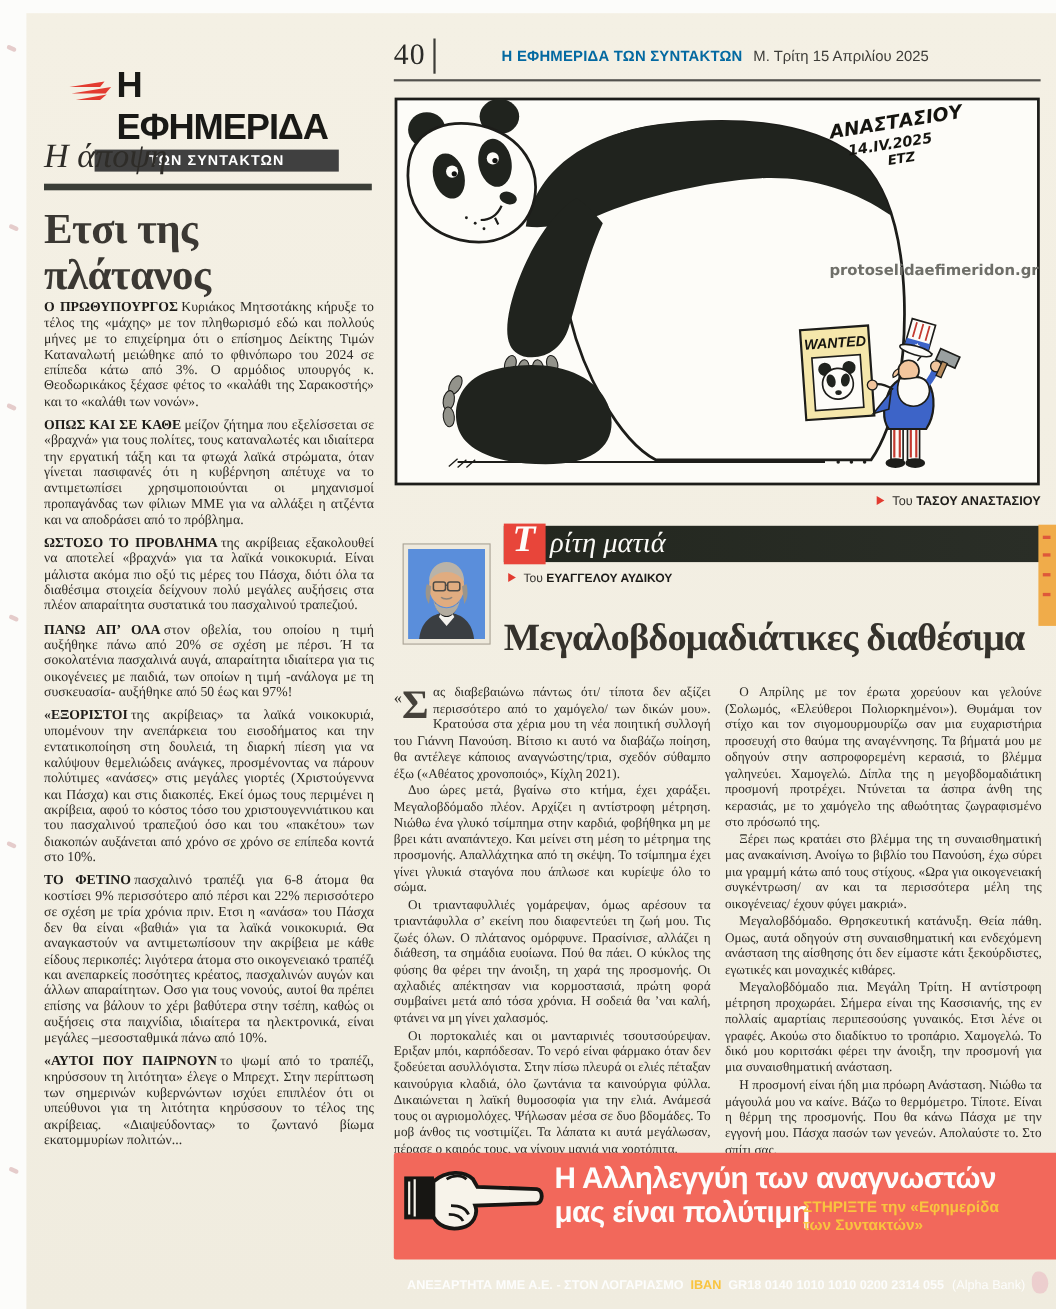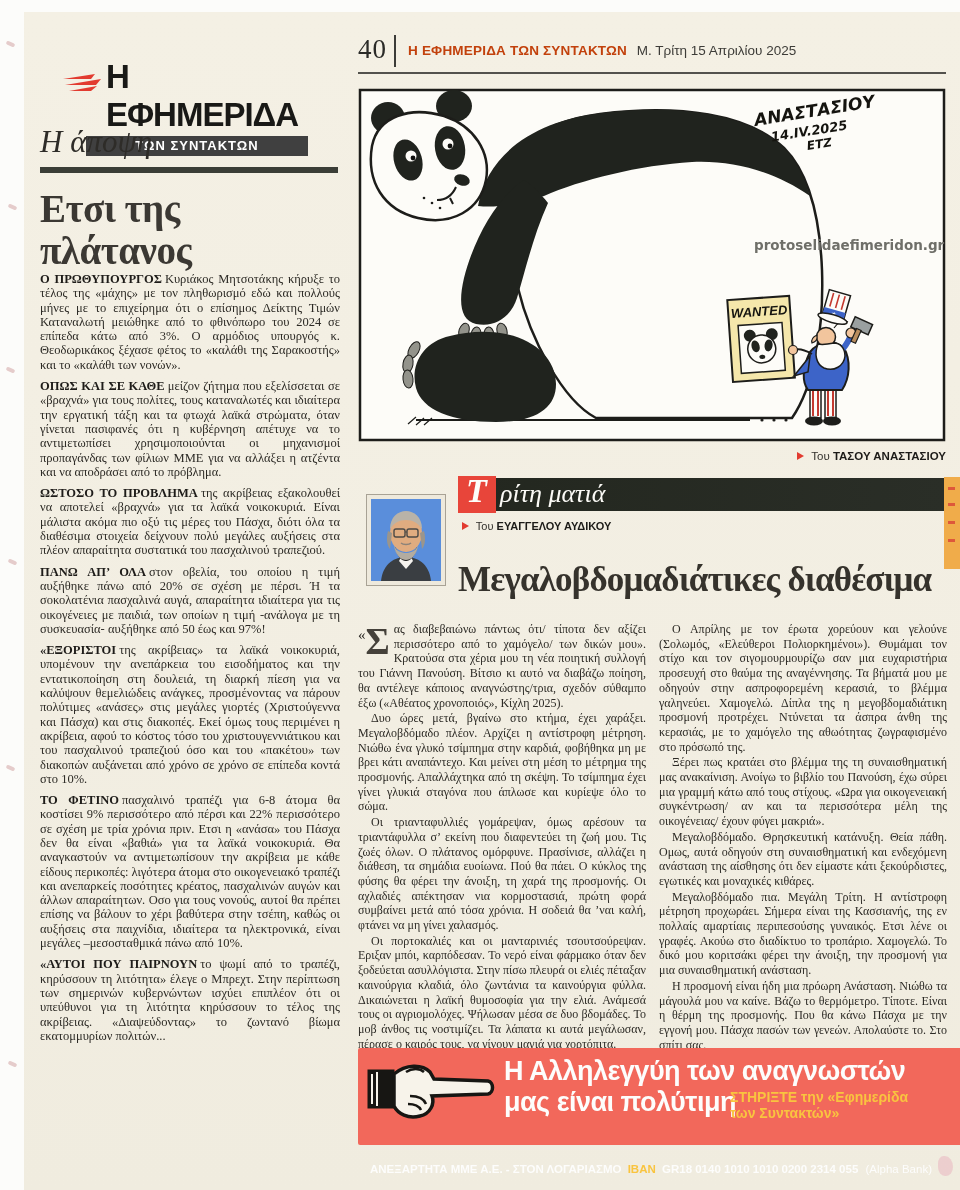--- a/index.html
+++ b/index.html
@@ -11,21 +11,21 @@
   .page-bg { position:absolute; left:24px; top:12px; width:936px; height:1178px;
     background:linear-gradient(180deg,#f4f0e4 0%,#f2eee2 60%,#f0ecdf 100%); }
 
   
   .page-header { position:absolute; left:358px; top:34px; width:588px; height:40px; }
   .page-num { position:absolute; left:0; top:0; font-family:"Liberation Serif",serif;
     font-size:27px; color:#2b2b28; letter-spacing:1px; }
   .head-vrule { position:absolute; left:36px; top:1px; width:2px; height:32px; background:#3c3c38; }
   .masthead-line { position:absolute; left:50px; top:9px; white-space:nowrap;
     font-family:"Liberation Sans",sans-serif; font-size:13.5px; }
-  .masthead-line .mh { font-weight:bold; color:#c2410c; letter-spacing:.2px; }
+  .masthead-line .mh { font-weight:bold; color:#0369a1; letter-spacing:.2px;margin-left:48px; }
   .masthead-line .dt { color:#3d3c38; margin-left:6px; }
   .header-rule { position:absolute; left:0; top:38px; width:588px; height:2px; background:#53524d; }
 
   
   .logo { position:absolute; left:62px; top:58px; width:250px; }
   .logo-icon { position:absolute; left:-1px; top:12px; }
   .logo-title { margin-left:44px; font-family:"Liberation Sans",sans-serif; font-weight:bold;
     font-size:33px; letter-spacing:-1px; color:#191916; }
   .logo-bar { margin-left:24px; margin-top:2px; width:222px; height:20px; background:#404040;
     color:#fff; font-family:"Liberation Sans",sans-serif; font-weight:bold; font-size:13px;
@@ -270,21 +270,21 @@
   <span class="tri"></span>
   <span>Του</span>
   <b>ΕΥΑΓΓΕΛΟΥ ΑΥΔΙΚΟΥ</b>
 </div>
 
 <h2 class="main-headline">Μεγαλοβδομαδιάτικες διαθέσιμα</h2>
 
 <div class="article-cols">
   <div class="article-col">
     <p>
-      <span class="dc-wrap"><span class="dc-quote">«</span><span class="dropcap">Σ</span></span><span>ας διαβεβαιώνω πάντως ότι/ τίποτα δεν αξίζει περισσότερο από το χαμόγελο/ των δικών μου». Κρατούσα στα χέρια μου τη νέα ποιητική συλλογή του Γιάννη Πανούση. Βίτσιο κι αυτό να διαβάζω ποίηση, θα αντέλεγε κάποιος αναγνώστης/τρια, σχεδόν σύθαμπο έξω («Αθέατος χρονοποιός», Κίχλη 2025).</span>
+      <span class="dc-wrap"><span class="dc-quote">«</span><span class="dropcap">Σ</span></span><span>ας διαβεβαιώνω πάντως ότι/ τίποτα δεν αξίζει περισσότερο από το χαμόγελο/ των δικών μου». Κρατούσα στα χέρια μου τη νέα ποιητική συλλογή του Γιάννη Πανούση. Βίτσιο κι αυτό να διαβάζω ποίηση, θα αντέλεγε κάποιος αναγνώστης/τρια, σχεδόν σύθαμπο έξω («Αθέατος χρονοποιός», Κίχλη 2021).</span>
     </p>
     <p class="ind">Δυο ώρες μετά, βγαίνω στο κτήμα, έχει χαράξει. Μεγαλοβδόμαδο πλέον. Αρχίζει η αντίστροφη μέτρηση. Νιώθω ένα γλυκό τσίμπημα στην καρδιά, φοβήθηκα μη με βρει κάτι αναπάντεχο. Και μείνει στη μέση το μέτρημα της προσμονής. Απαλλάχτηκα από τη σκέψη. Το τσίμπημα έχει γίνει γλυκιά σταγόνα που άπλωσε και κυρίεψε όλο το σώμα.</p>
     <p class="ind">Οι τριανταφυλλιές γομάρεψαν, όμως αρέσουν τα τριαντάφυλλα σ’ εκείνη που διαφεντεύει τη ζωή μου. Τις ζωές όλων. Ο πλάτανος ομόρφυνε. Πρασίνισε, αλλάζει η διάθεση, τα σημάδια ευοίωνα. Πού θα πάει. Ο κύκλος της φύσης θα φέρει την άνοιξη, τη χαρά της προσμονής. Οι αχλαδιές απέκτησαν νια κορμοστασιά, πρώτη φορά συμβαίνει μετά από τόσα χρόνια. Η σοδειά θα ’ναι καλή, φτάνει να μη γίνει χαλασμός.</p>
     <p class="ind">Οι πορτοκαλιές και οι μανταρινιές τσουτσούρεψαν. Εριξαν μπόι, καρπόδεσαν. Το νερό είναι φάρμακο όταν δεν ξοδεύεται ασυλλόγιστα. Στην πίσω πλευρά οι ελιές πέταξαν καινούργια κλαδιά, όλο ζωντάνια τα καινούργια φύλλα. Δικαιώνεται η λαϊκή θυμοσοφία για την ελιά. Ανάμεσά τους οι αγριομολόχες. Ψήλωσαν μέσα σε δυο βδομάδες. Το μοβ άνθος τις νοστιμίζει. Τα λάπατα κι αυτά μεγάλωσαν, πέρασε ο καιρός τους, να γίνουν μαγιά για χορτόπιτα.</p>
   </div>
   <div class="article-col">
     <p class="ind">Ο Απρίλης με τον έρωτα χορεύουν και γελούνε (Σολωμός, «Ελεύθεροι Πολιορκημένοι»). Θυμάμαι τον στίχο και τον σιγομουρμουρίζω σαν μια ευχαριστήρια προσευχή στο θαύμα της αναγέννησης. Τα βήματά μου με οδηγούν στην ασπροφορεμένη κερασιά, το βλέμμα γαληνεύει. Χαμογελώ. Δίπλα της η μεγοβδομαδιάτικη προσμονή προτρέχει. Ντύνεται τα άσπρα άνθη της κερασιάς, με το χαμόγελο της αθωότητας ζωγραφισμένο στο πρόσωπό της.</p>
     <p class="ind">Ξέρει πως κρατάει στο βλέμμα της τη συναισθηματική μας ανακαίνιση. Ανοίγω το βιβλίο του Πανούση, έχω σύρει μια γραμμή κάτω από τους στίχους. «Ωρα για οικογενειακή συγκέντρωση/ αν και τα περισσότερα μέλη της οικογένειας/ έχουν φύγει μακριά».</p>
     <p class="ind">Μεγαλοβδόμαδο. Θρησκευτική κατάνυξη. Θεία πάθη. Ομως, αυτά οδηγούν στη συναισθηματική και ενδεχόμενη ανάσταση της αίσθησης ότι δεν είμαστε κάτι ξεκούρδιστες, εγωτικές και μοναχικές κιθάρες.</p>
     <p class="ind">Μεγαλοβδόμαδο πια. Μεγάλη Τρίτη. Η αντίστροφη μέτρηση προχωράει. Σήμερα είναι της Κασσιανής, της εν πολλαίς αμαρτίαις περιπεσούσης γυναικός. Ετσι λένε οι γραφές. Ακούω στο διαδίκτυο το τροπάριο. Χαμογελώ. Το δικό μου κοριτσάκι φέρει την άνοιξη, την προσμονή για μια συναισθηματική ανάσταση.</p>

